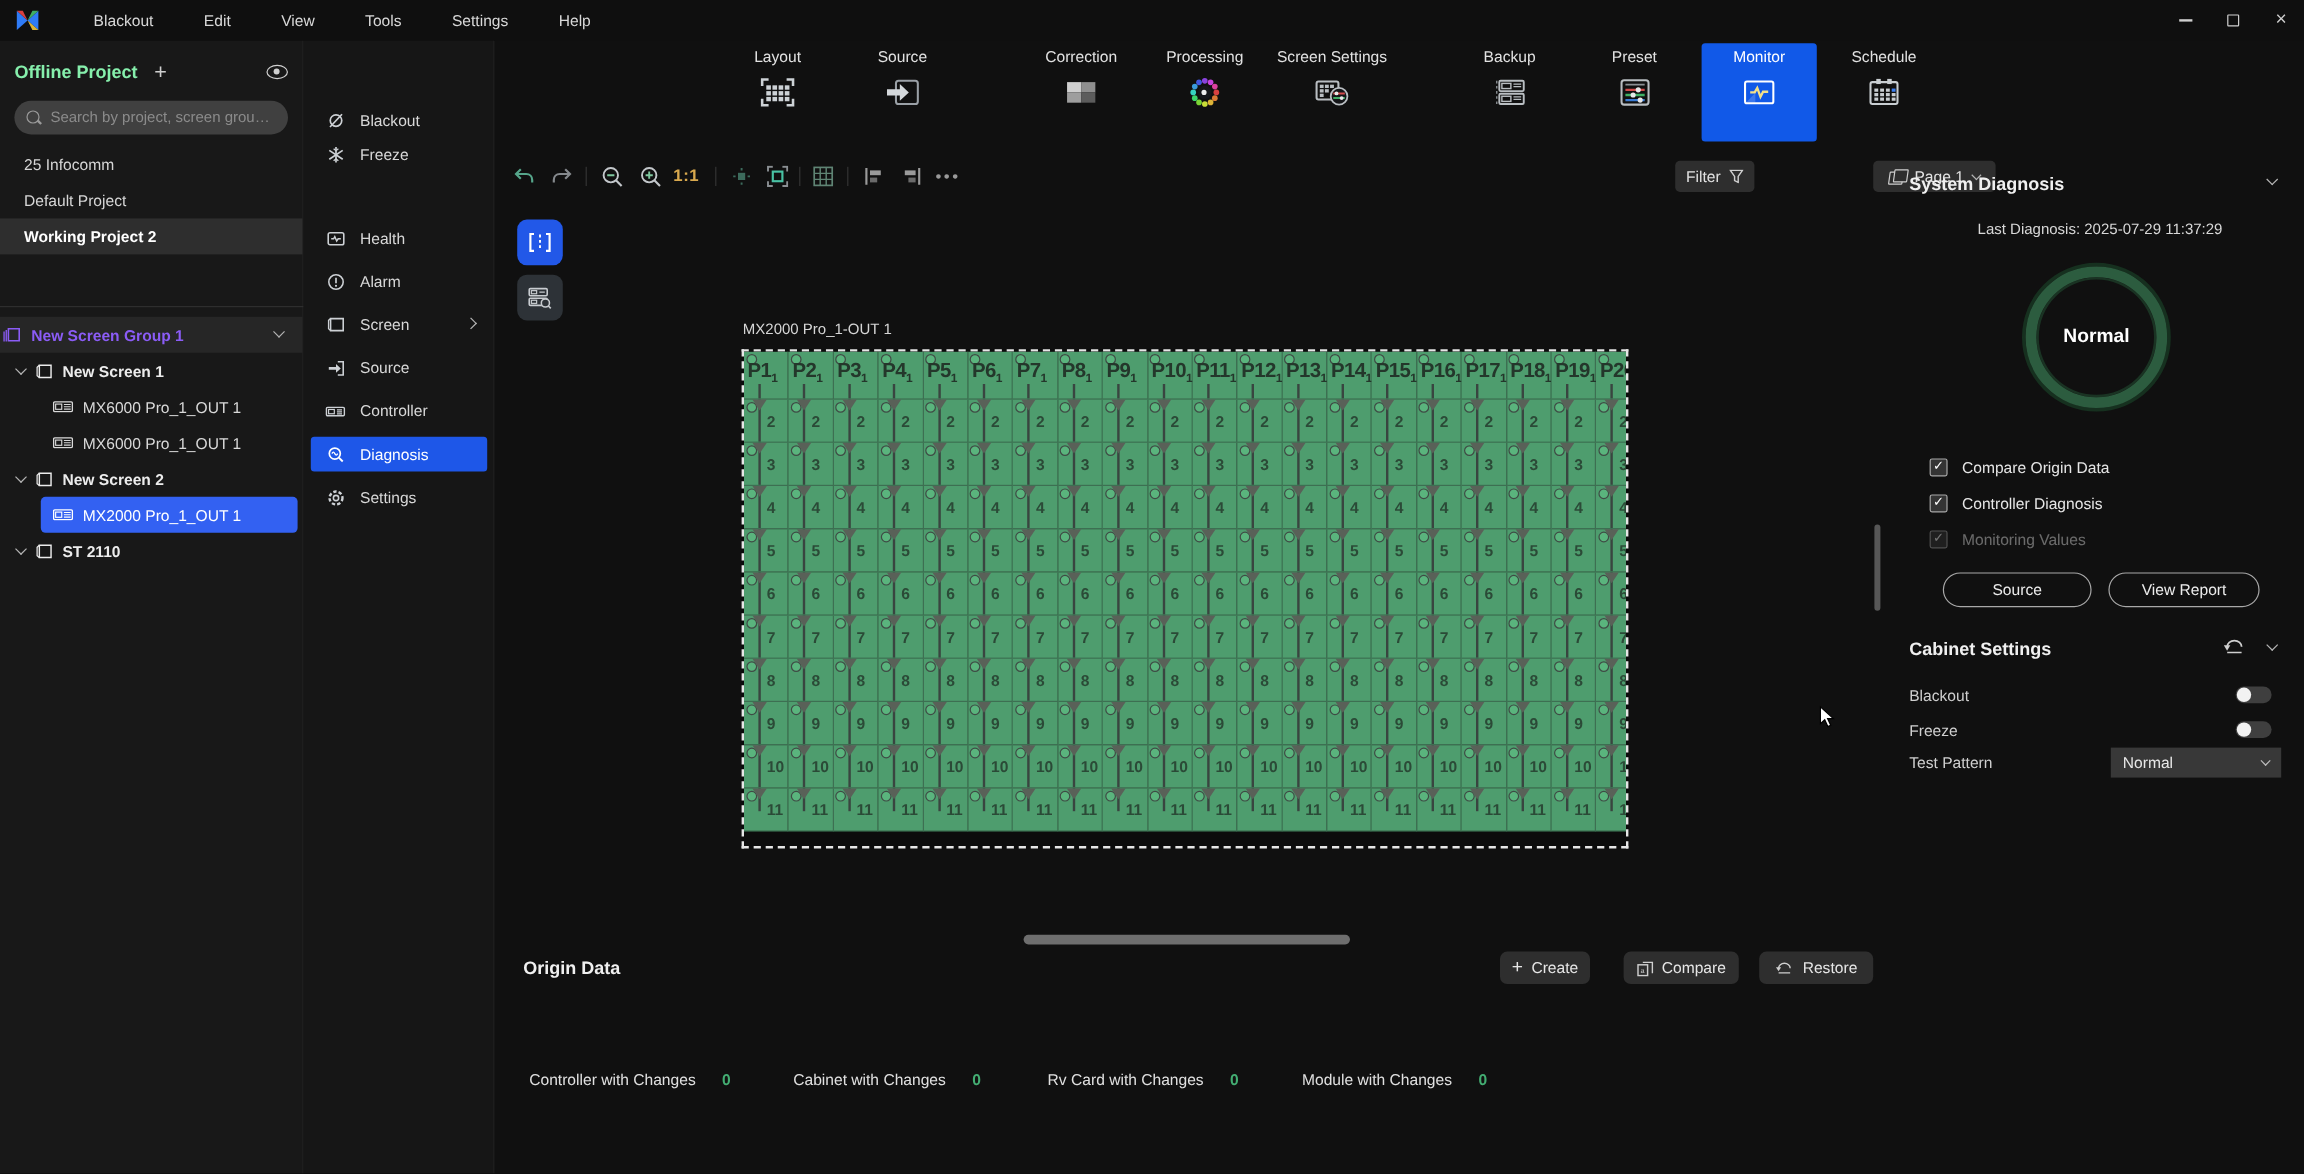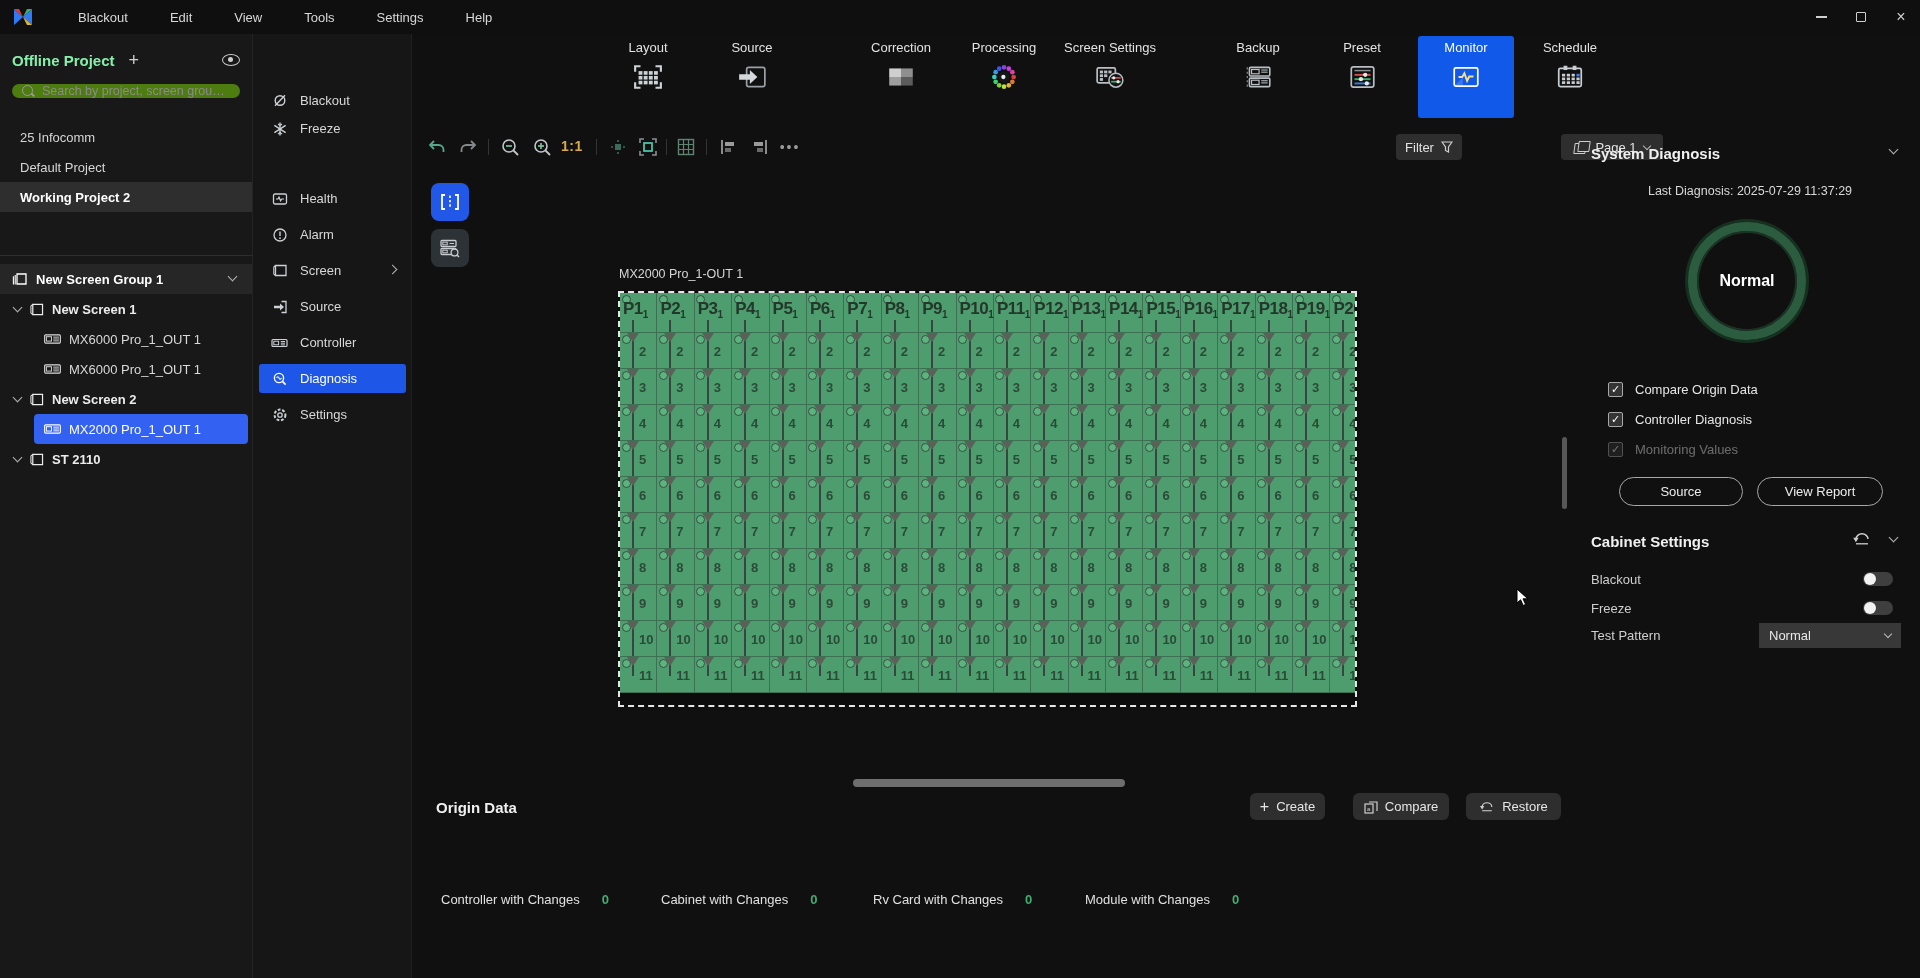--- a/index.html
+++ b/index.html
@@ -20,34 +20,34 @@
   .wc-btn .x{font-size:16px;line-height:1}
 
   
   .sidebar{position:absolute;left:0;top:34px;width:253px;height:944px;background:#181818;border-right:1px solid #232323}
   .sb-head{position:absolute;left:12px;top:14px;right:12px;height:24px;display:flex;align-items:center}
   .sb-title{font-size:15px;font-weight:bold;color:#86efac}
   .plus{margin-left:14px;font-size:18px;color:#cfcfcf;line-height:1}
   .eye{margin-left:auto;position:relative;width:18px;height:12px}
   .eye::before{content:"";position:absolute;inset:0;border:1.6px solid #cfcfcf;border-radius:50%}
   .eye::after{content:"";position:absolute;left:6px;top:3.2px;width:5px;height:5px;border-radius:50%;background:#cfcfcf}
-  .search{position:absolute;left:12px;top:50px;width:228px;height:14px;background:#4d7c0f;border-radius:14px;display:flex;align-items:center;padding:0 10px;gap:7px}
+  .search{position:absolute;left:12px;top:50px;width:228px;height:28px;background:#404040;border-radius:14px;display:flex;align-items:center;padding:0 10px;gap:7px}
   .mag{position:relative;width:13px;height:13px;flex:0 0 13px}
   .mag::before{content:"";position:absolute;left:0;top:0;width:9px;height:9px;border:1.6px solid #9a9a9a;border-radius:50%}
   .mag::after{content:"";position:absolute;left:9px;top:9px;width:4px;height:1.6px;background:#9a9a9a;transform:rotate(45deg)}
   .search input{flex:1;background:transparent;border:none;outline:none;color:#d0d0d0;font-size:12.5px;font-family:inherit}
   .search input::placeholder{color:#8b8b8b}
   #project-list{position:absolute;left:0;top:88px;width:100%}
   .proj{height:30px;display:flex;align-items:center;padding-left:20px;color:#d6d6d6;cursor:default}
   .proj.sel{background:#2e2e2e;color:#fff;font-weight:bold}
   .sb-divider{position:absolute;left:0;top:221px;width:253px;height:1px;background:#2e2e2e}
   #tree{position:absolute;left:0;top:230px;width:100%}
   .trow{height:30px;display:flex;align-items:center;color:#d0d4d8;cursor:default;position:relative}
   .trow .tlabel{margin-left:8px;white-space:nowrap}
-  .trow.lvl0{padding-left:10px;font-weight:bold;color:#ffffff}
+  .trow.lvl0{font-weight:bold;color:#8b5cf6}
   .trow.lvl1{padding-left:14px;font-weight:bold;color:#ececec}
   .trow.lvl2{padding-left:44px;color:#d9d9d9}
   .trow.hl{background:#262626}
   .trow.lvl0 .ticon{margin-left:2px}
   .trow.lvl1 .ticon{margin-left:8px}
   .trow .chev.right-edge{position:absolute;right:16px;top:12px}
   .trow.sel{margin-left:34px;margin-right:4px;padding-left:10px;background:#3361f2;border-radius:4px;color:#fff}
   .ticon{display:inline-flex;color:inherit}
   .chev{display:inline-block;width:7px;height:7px;border-right:1.7px solid #b5b5b5;border-bottom:1.7px solid #b5b5b5;transform:rotate(45deg);margin-top:-3px}
   .chev.rgt{transform:rotate(-45deg)}

